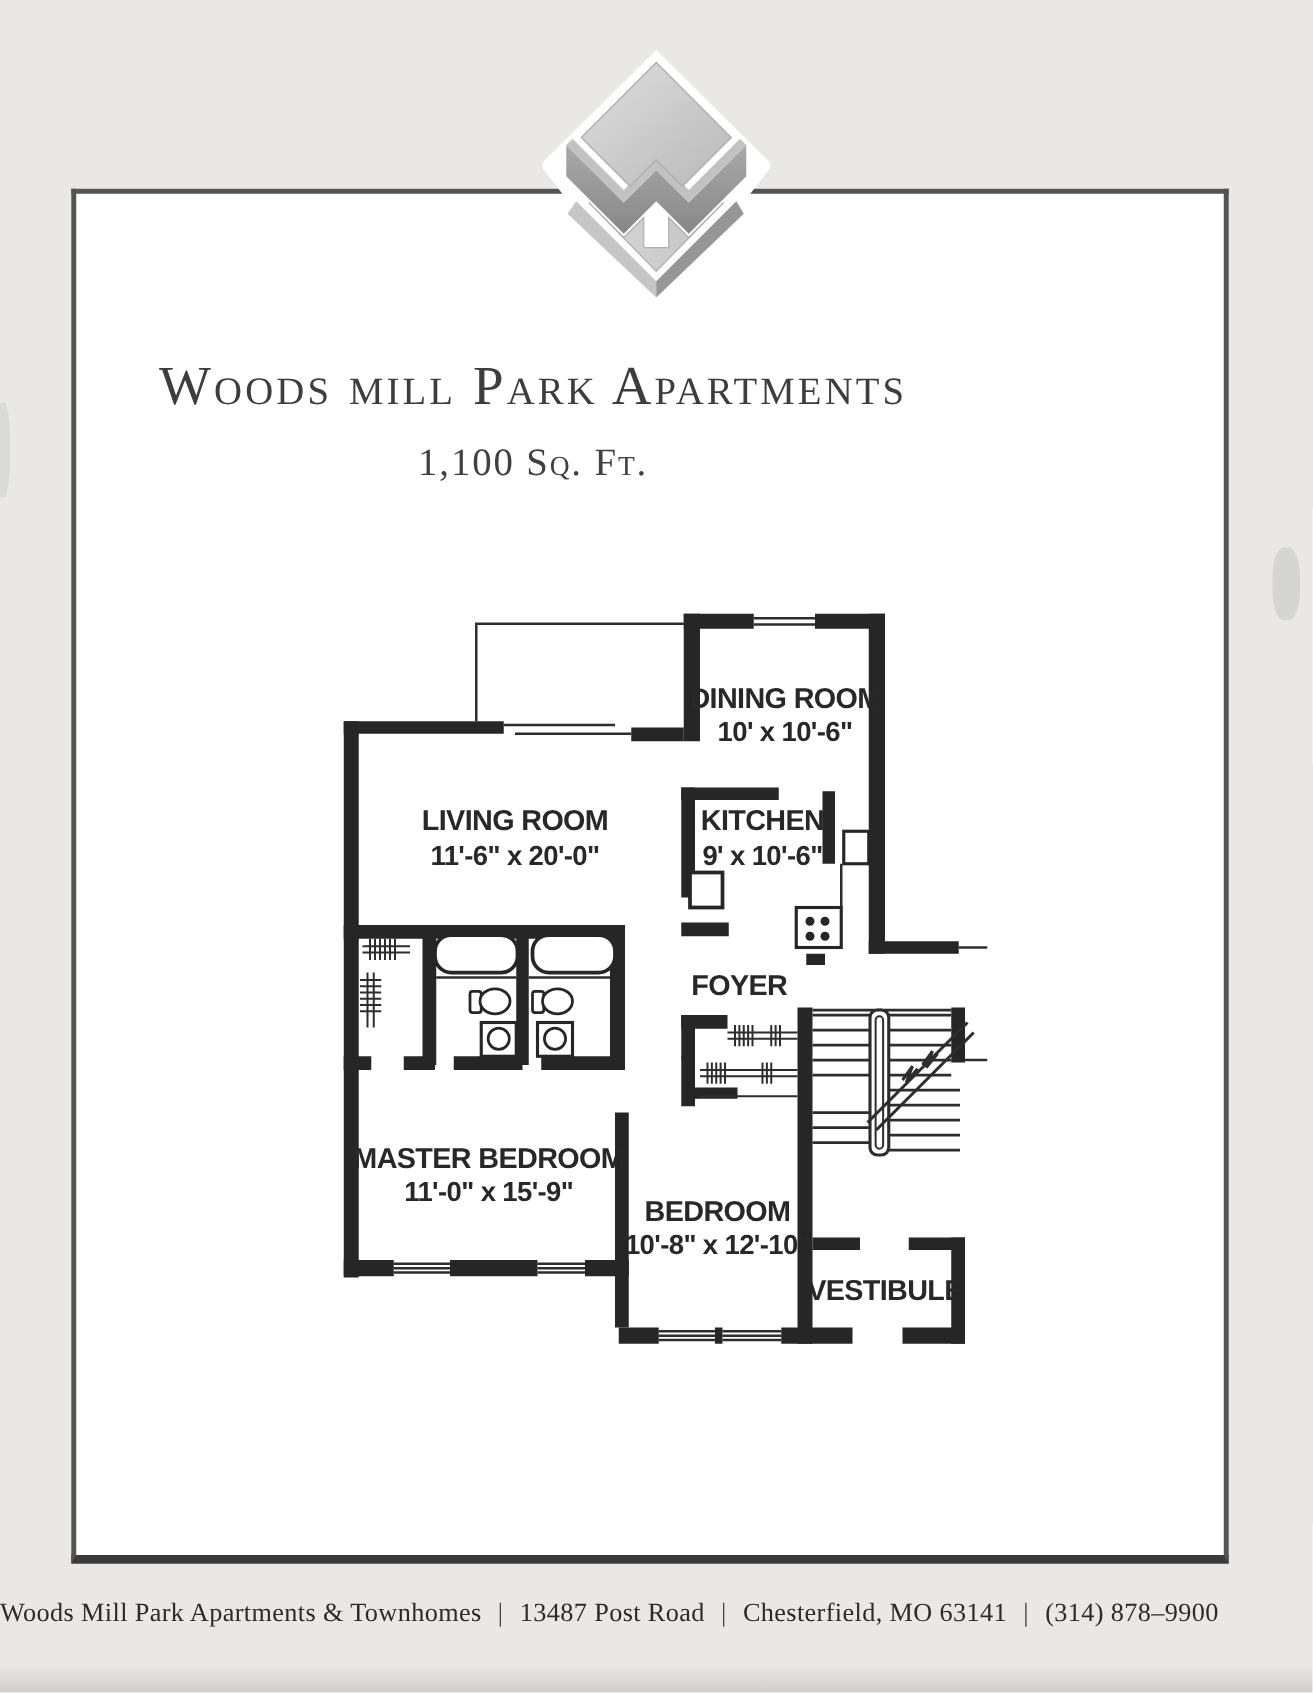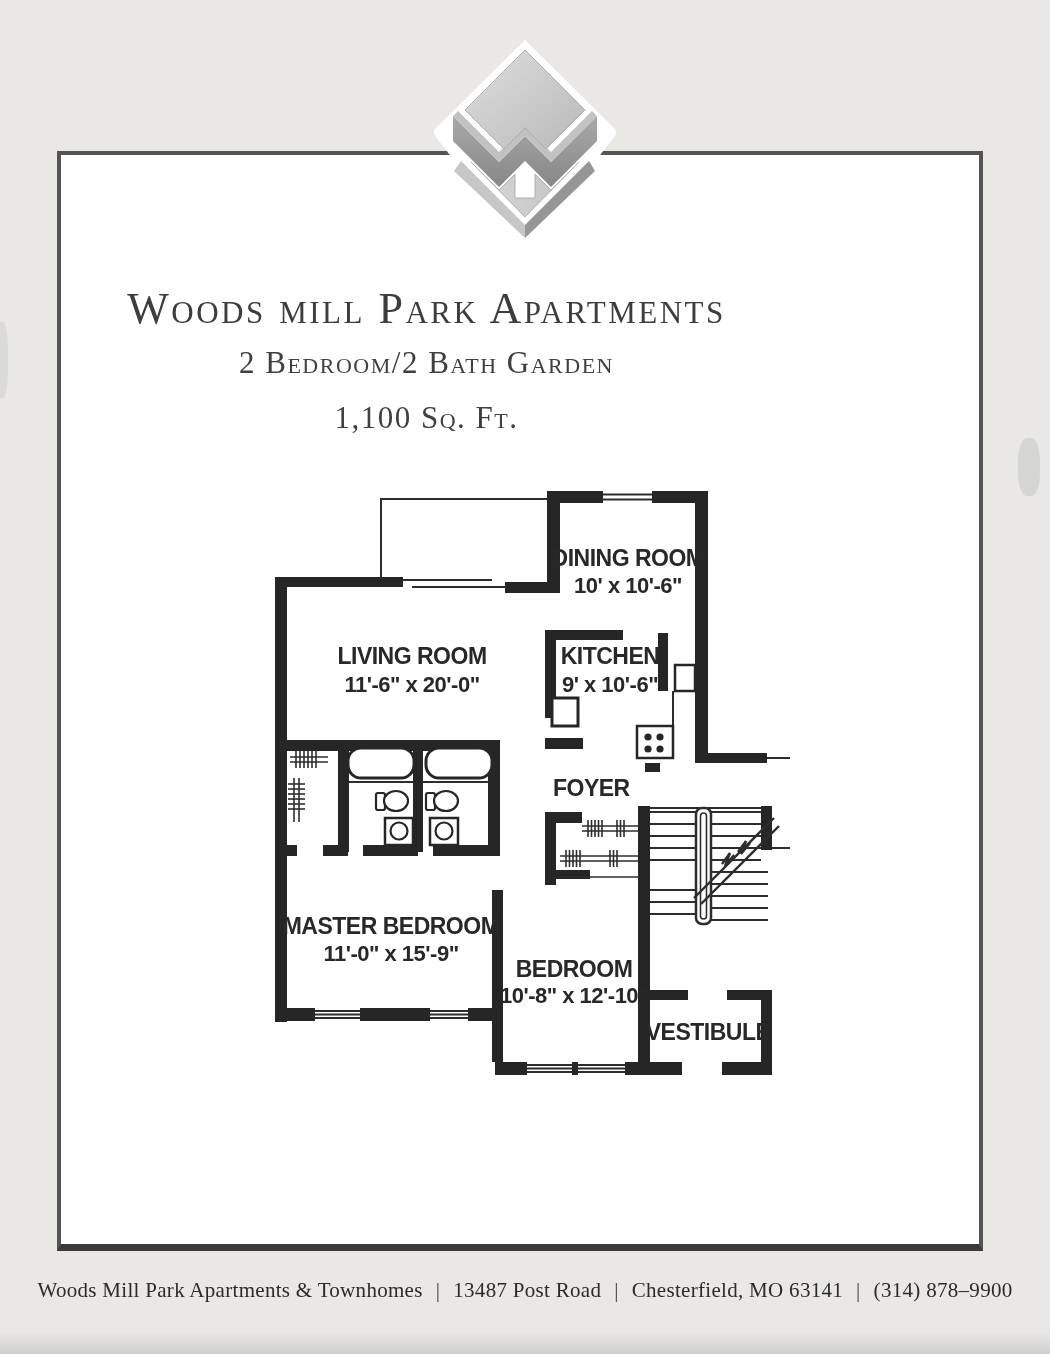--- a/index.html
+++ b/index.html
@@ -34,21 +34,21 @@
   #page-area{
     font-size:31px;font-variant:small-caps;letter-spacing:1.5px;
     margin-top:19px;color:#404040;
   }
   #plan{position:absolute;left:260px;top:460px;width:530px;height:640px;}
   .room-name{font-family:"Liberation Sans",sans-serif;font-weight:bold;
     font-size:23px;fill:#282828;letter-spacing:-0.5px;}
   .room-dims{font-family:"Liberation Sans",sans-serif;font-weight:bold;
     font-size:22px;fill:#282828;letter-spacing:-0.5px;}
   #footer{
-    position:absolute;left:0;top:1278px;width:1050px;text-align:center;
+    position:absolute;left:0;top:1278px;width:1050px;
     font-size:21px;color:#2b2b2b;letter-spacing:0.3px;
   }
   #footer .sep{padding:0 13px;color:#444;}
   .artifact{position:absolute;border-radius:40%;pointer-events:none;}
 </style>
 </head>
 <body>
 
 <div id="frame"></div>
 
@@ -80,21 +80,20 @@
   <polygon points="37,122 65,150 81,134 81,158 101,158 101,134 117,150 145,122 91,177" fill="url(#gLow)" stroke="#b0b0b0" stroke-width="1"></polygon>
 
   <polygon points="19,76 65,122 91,96 117,122 163,76 163,101 117,147 91,121 65,147 19,101" fill="url(#gBand)"></polygon>
   <polygon points="19,76 65,122 91,96 117,122 163,76 158,71 117,112 91,86 65,112 24,71" fill="#c2c2c2"></polygon>
 
   <polygon points="91,10 151,70 112,109 91,88 70,109 31,70" fill="url(#gTop)" stroke="#adadad" stroke-width="1"></polygon>
 </svg>
 
 <div id="title-block">
   <div id="page-title">Woods mill Park Apartments</div>
-  <div id="page-subtitle">2 Bedroom/2 Bath Garden</div>
   <div id="page-area">1,100 Sq. Ft.</div>
 </div>
 
 <svg id="plan" viewBox="0 0 530 640">
   <g fill="#262626">
 
     <rect x="15" y="117" width="12" height="445"></rect>
     <rect x="15" y="117" width="128" height="10"></rect>
     <rect x="245" y="122" width="42" height="11"></rect>
     <rect x="287" y="31" width="13" height="102"></rect>

